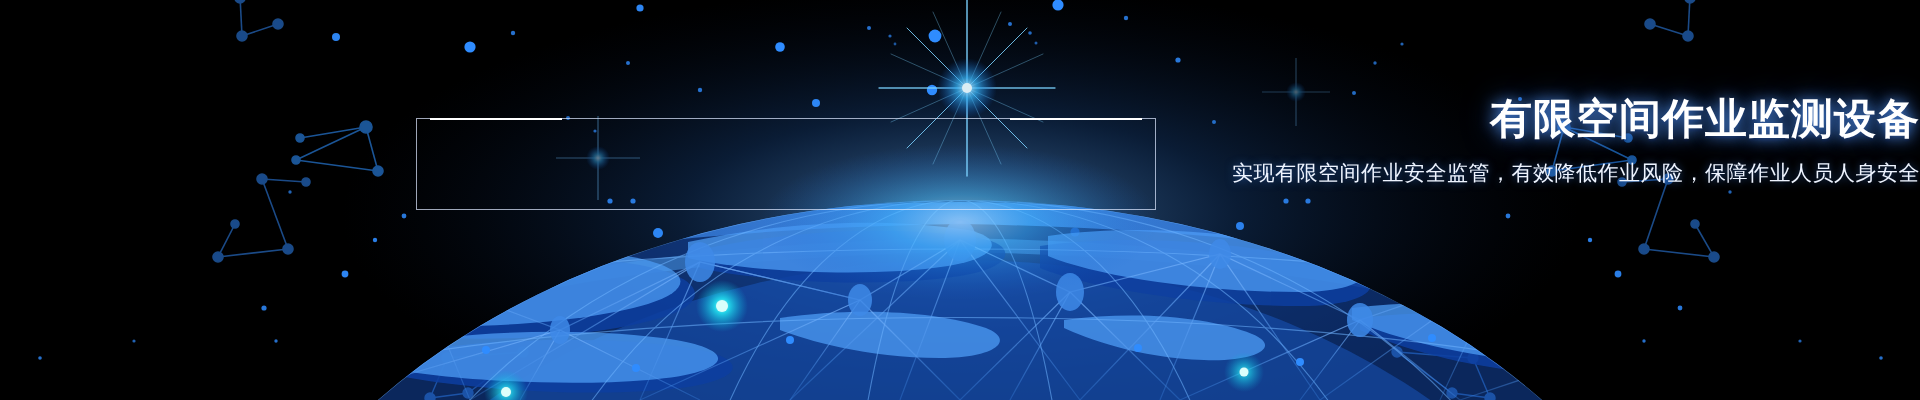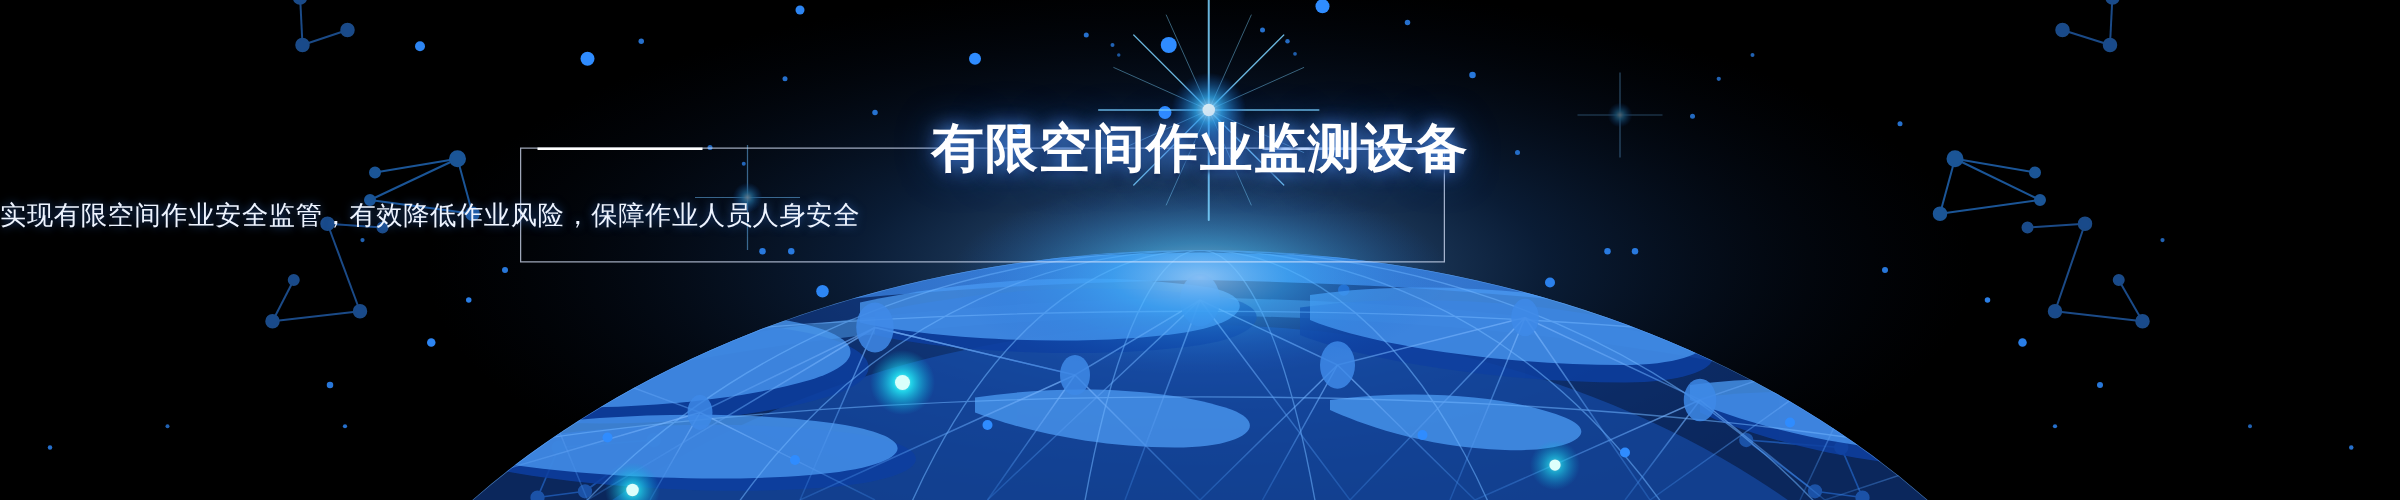--- a/index.html
+++ b/index.html
@@ -31,34 +31,34 @@
     position:absolute;top:118px;height:0;
     border-top:2px solid #ffffff;
     z-index:42;
   }
   .rule.left{left:430px;width:132px;}
   .rule.right{left:1010px;width:132px;}
 
   .title{
     position:absolute;
     left:0;top:95px;width:1920px;
-    text-align:center;
+    text-align:right;
     font-size:42px;
     line-height:48px;
     font-weight:bold;
     color:#ffffff;
     letter-spacing:1px;
     text-shadow:0 0 14px rgba(90,160,255,0.85),0 0 30px rgba(40,110,240,0.55),0 2px 3px rgba(0,10,40,0.6);
     z-index:45;
     white-space:nowrap;
   }
   .subtitle{
     position:absolute;
     left:0;top:158px;width:1920px;
-    text-align:left;
+    text-align:right;
     font-size:21px;
     line-height:30px;
     color:#eef4ff;
     letter-spacing:0.5px;
     text-shadow:0 0 8px rgba(60,130,240,0.6);
     z-index:45;
     white-space:nowrap;
   }
 </style>
 </head>

